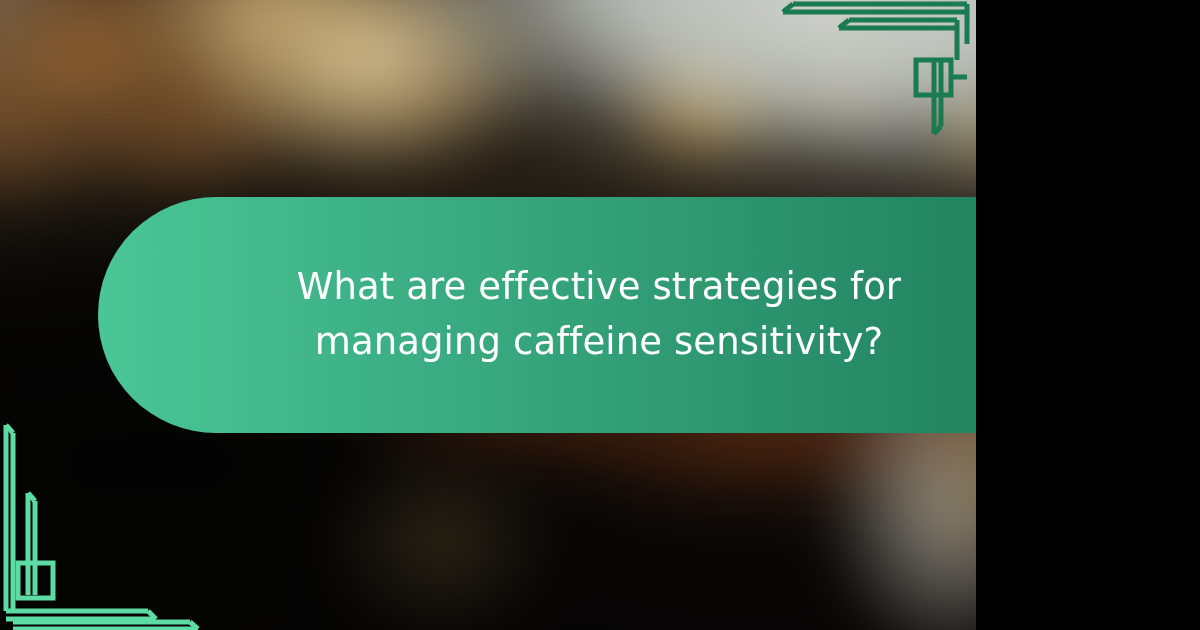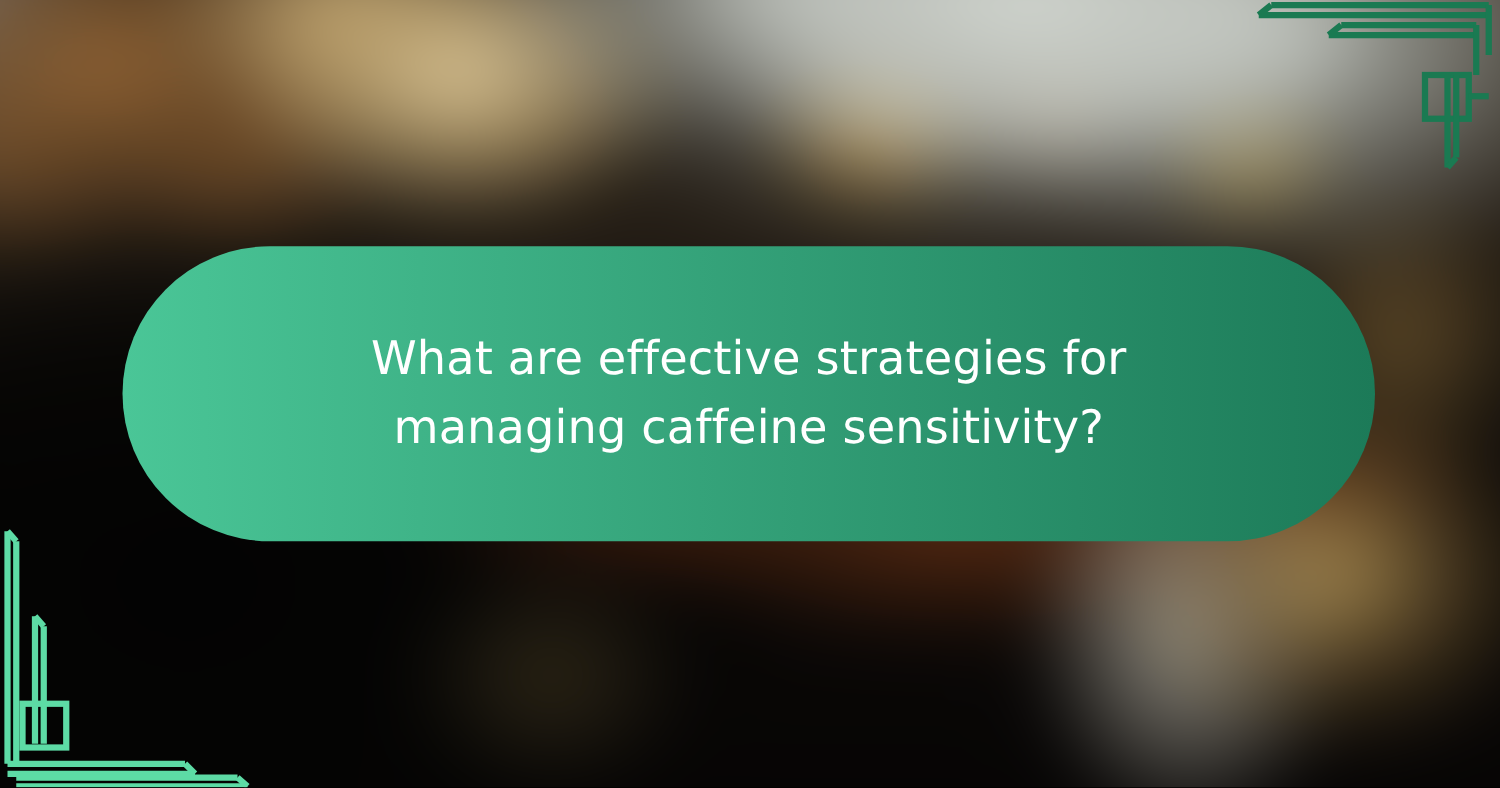--- a/index.html
+++ b/index.html
@@ -8,21 +8,21 @@
   html, body {
     width:1200px;
     height:630px;
     overflow:hidden;
     background:#000;
     font-family:"DejaVu Sans", sans-serif;
   }
 
   .canvas {
     position:relative;
-    width:1200px;
+    width:976px;
     height:630px;
     overflow:hidden;
     background:#050403;
     padding-left:35px;
   }
 
   
   .bg-photo {
     position:absolute;
     inset:-60px;

